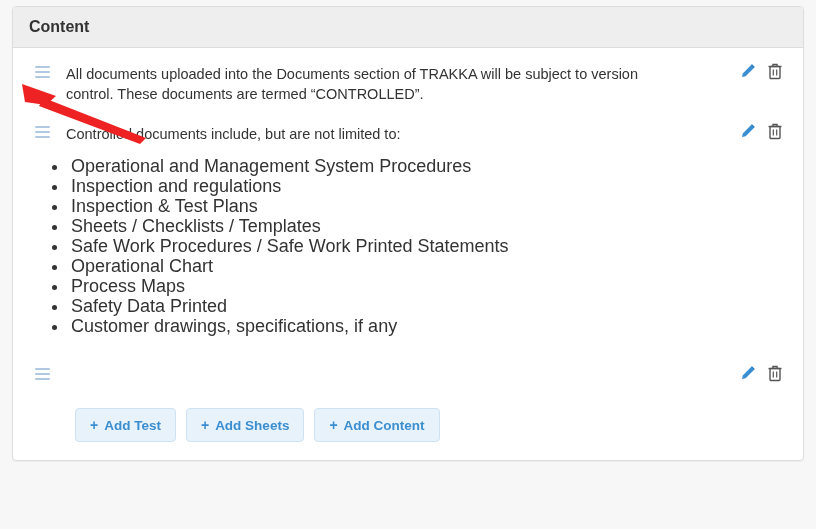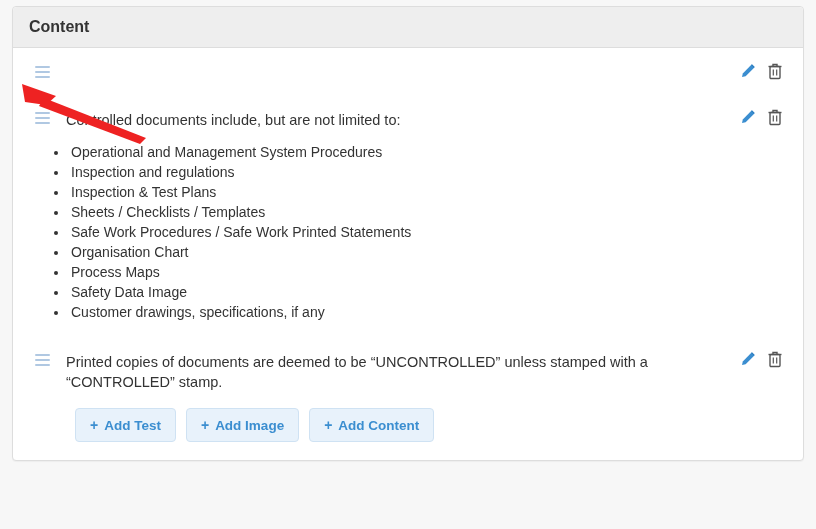--- a/index.html
+++ b/index.html
@@ -78,21 +78,21 @@
     gap: 11px;
   }
   .icon-btn {
     cursor: pointer;
     line-height: 1;
     display: inline-block;
   }
   .bullet-list {
     margin: 12px 0 4px 0;
     padding-left: 40px;
-    font-size: 14px;
+    font-size: 18px;
     line-height: 20px;
     color: #333333;
   }
   .bullet-list li {
     margin-bottom: 0px;
     padding-left: 2px;
   }
   .btn-row {
     display: flex;
     gap: 10px;
@@ -133,20 +133,21 @@
   <div class="panel-header">Content</div>
 
   <div class="panel-body">
 
     <div class="content-block">
       <span class="drag-handle">
         <span class="bar"></span>
           <span class="bar"></span>
           <span class="bar"></span>
       </span>
+      <div class="block-text">All documents uploaded into the Documents section of TRAKKA will be subject to version control. These documents are termed “CONTROLLED”.</div>
       <div class="block-actions">
         <span class="icon-btn">
           <svg width="16" height="16" viewBox="0 0 16 16">
             <path d="M11.6 1.6 L14.4 4.4 L5.6 13.2 L2 14 L2.8 10.4 Z" fill="#3b8ed0"></path>
             <path d="M11.6 1.6 L14.4 4.4" stroke="#2b7bbd" stroke-width="1.2" fill="none"></path>
           </svg>
         </span>
         <span class="icon-btn">
           <svg width="16" height="18" viewBox="0 0 16 18">
             <rect x="3" y="4.5" width="10" height="12" rx="1" fill="none" stroke="#555" stroke-width="1.4"></rect>
@@ -180,34 +181,33 @@
             <path d="M6.3 7.5 V13.5 M9.7 7.5 V13.5" stroke="#555" stroke-width="1.2"></path>
           </svg>
         </span>
       </div>
       <ul class="bullet-list" style="flex-basis:100%;">
         <li>Operational and Management System Procedures</li>
         <li>Inspection and regulations</li>
         <li>Inspection &amp; Test Plans</li>
         <li>Sheets / Checklists / Templates</li>
         <li>Safe Work Procedures / Safe Work Printed Statements</li>
-        <li>Organisation Chart</li>
+        <li>Operational Chart</li>
         <li>Process Maps</li>
-        <li>Safety Data Image</li>
+        <li>Safety Data Printed</li>
         <li>Customer drawings, specifications, if any</li>
       </ul>
     </div>
 
     <div class="content-block" style="padding-top:22px;">
       <span class="drag-handle">
         <span class="bar"></span>
           <span class="bar"></span>
           <span class="bar"></span>
       </span>
-      <div class="block-text">Printed copies of documents are deemed to be “UNCONTROLLED” unless stamped with a “CONTROLLED” stamp.</div>
       <div class="block-actions" style="top:20px;">
         <span class="icon-btn">
           <svg width="16" height="16" viewBox="0 0 16 16">
             <path d="M11.6 1.6 L14.4 4.4 L5.6 13.2 L2 14 L2.8 10.4 Z" fill="#3b8ed0"></path>
             <path d="M11.6 1.6 L14.4 4.4" stroke="#2b7bbd" stroke-width="1.2" fill="none"></path>
           </svg>
         </span>
         <span class="icon-btn">
           <svg width="16" height="18" viewBox="0 0 16 18">
             <rect x="3" y="4.5" width="10" height="12" rx="1" fill="none" stroke="#555" stroke-width="1.4"></rect>
@@ -219,21 +219,21 @@
       </div>
     </div>
 
     <div class="btn-row">
       <button class="add-btn">
         <span class="plus">+</span>
         <span>Add Test</span>
       </button>
       <button class="add-btn">
         <span class="plus">+</span>
-        <span>Add Image</span>
+        <span>Add Sheets</span>
       </button>
       <button class="add-btn">
         <span class="plus">+</span>
         <span>Add Content</span>
       </button>
     </div>
 
   </div>
 </div>
 

